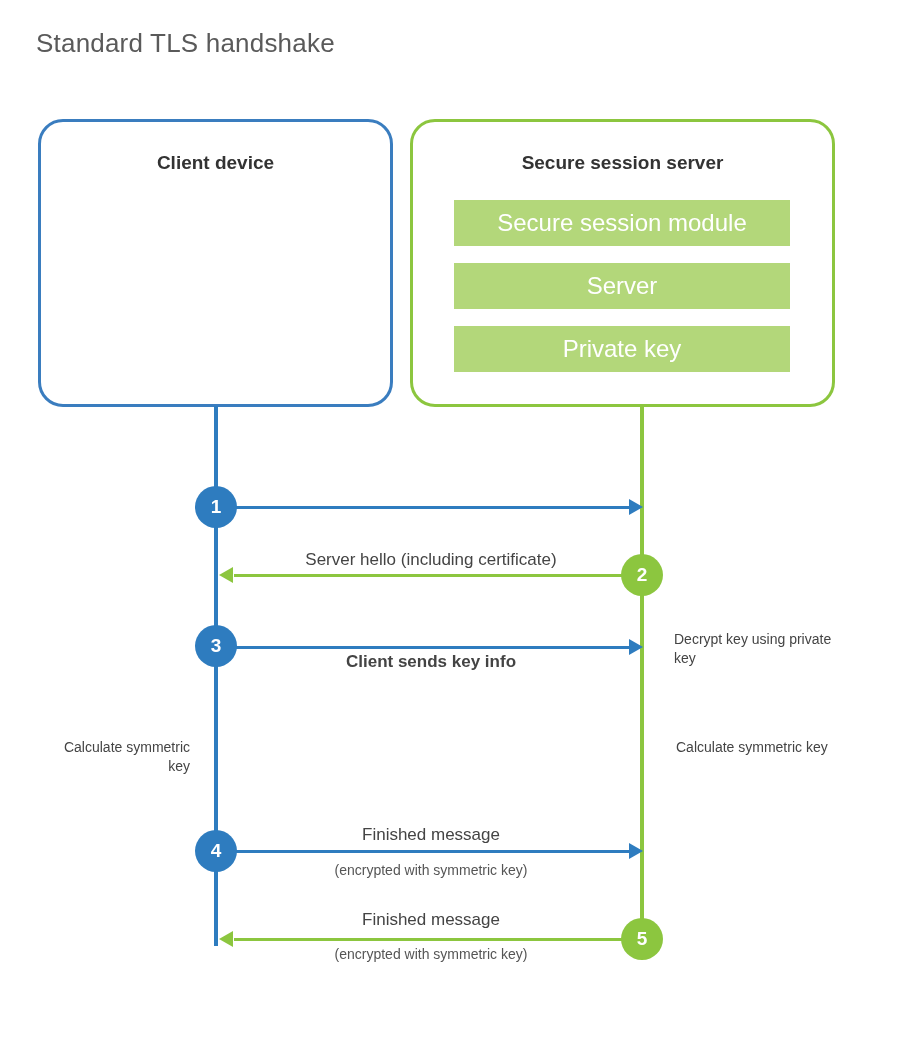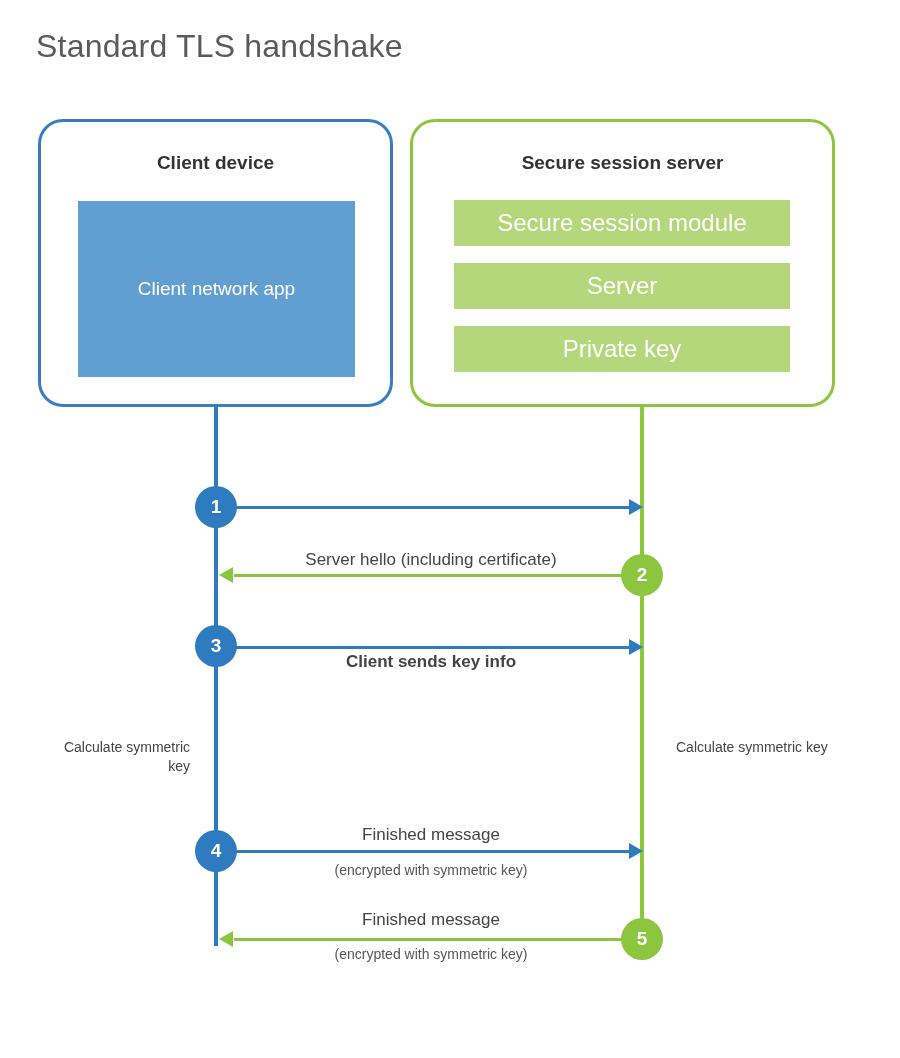--- a/index.html
+++ b/index.html
@@ -17,21 +17,21 @@
   #stage {
     position: absolute;
     left: 0; top: 0;
     width: 900px;
     height: 1058px;
   }
   .page-title {
     position: absolute;
     left: 36px;
     top: 28px;
-    font-size: 32px;
+    font-size: 26px;
     font-weight: 400;
     color: #5a5a5a;
     letter-spacing: 0.2px;
     white-space: nowrap;
   }
   
   .party-box {
     position: absolute;
     background: #ffffff;
     box-sizing: border-box;
@@ -220,21 +220,20 @@
 </style>
 </head>
 <body>
 
 <div id="stage">
 
   <div class="page-title">Standard TLS handshake</div>
 
   <div class="party-box" id="client-box">
     <div class="party-title">Client device</div>
-    <div id="client-app-block">Client network app</div>
   </div>
 
   <div class="party-box" id="server-box">
     <div class="party-title">Secure session server</div>
     <div class="server-block" id="server-block-0">Secure session module</div>
     <div class="server-block" id="server-block-1">Server</div>
     <div class="server-block" id="server-block-2">Private key</div>
   </div>
 
   <div class="lifeline" id="lifeline-client"></div>
@@ -247,20 +246,21 @@
   <div class="arrow-line green" id="arrow-2-line"></div>
   <div class="arrow-head left green" id="arrow-2-head"></div>
   <div class="arrow-label" id="label-2">Server hello (including certificate)</div>
   <div class="step-circle green" id="step-2">2</div>
 
   <div class="arrow-line blue" id="arrow-3-line"></div>
   <div class="arrow-head right blue" id="arrow-3-head"></div>
   <div class="arrow-label" id="label-3">Client sends key info</div>
   <div class="step-circle blue" id="step-3">3</div>
 
+  <div class="side-note" id="note-decrypt">Decrypt key using private key</div>
   <div class="side-note" id="note-calc-client">Calculate symmetric key</div>
   <div class="side-note" id="note-calc-server">Calculate symmetric key</div>
 
   <div class="arrow-line blue" id="arrow-4-line"></div>
   <div class="arrow-head right blue" id="arrow-4-head"></div>
   <div class="arrow-label" id="label-4">Finished message</div>
   <div class="arrow-sublabel" id="sublabel-4">(encrypted with symmetric key)</div>
   <div class="step-circle blue" id="step-4">4</div>
 
   <div class="arrow-line green" id="arrow-5-line"></div>

